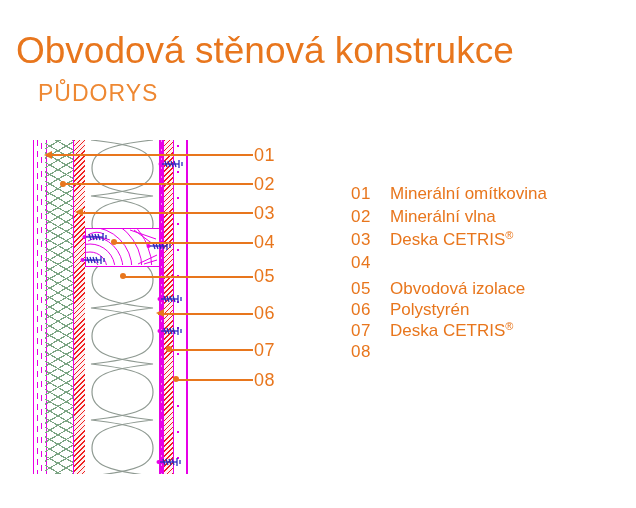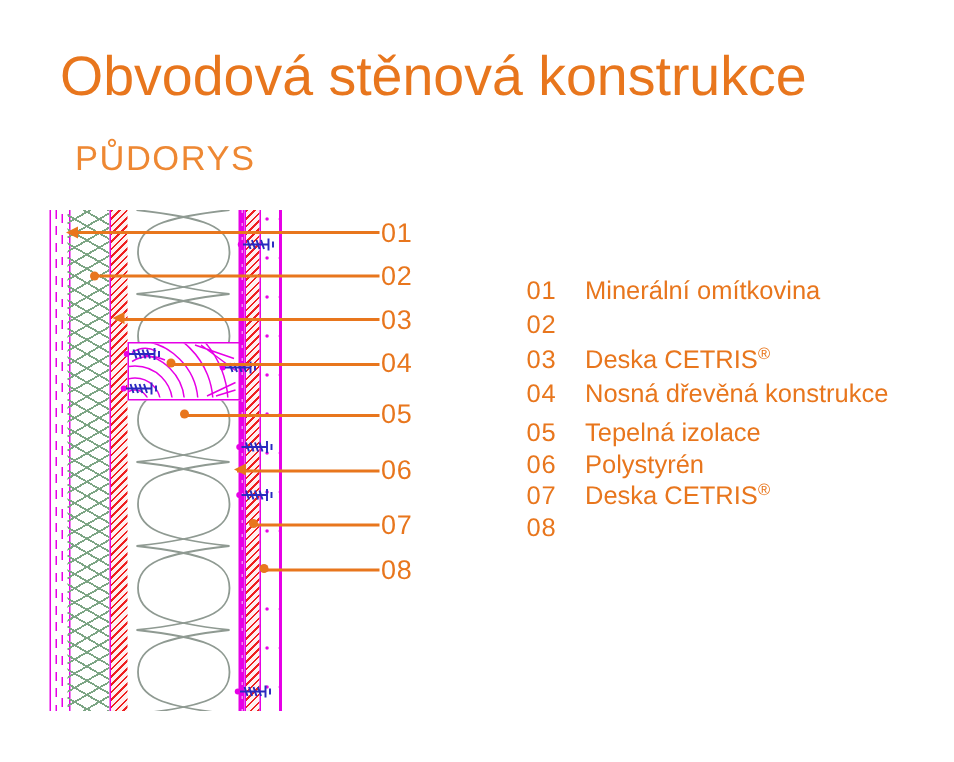--- a/index.html
+++ b/index.html
@@ -3,25 +3,25 @@
 <meta charset="utf-8">
 <style>
   html,body{margin:0;padding:0;}
   body{
     width:636px;height:508px;position:relative;background:#ffffff;
     font-family:"Liberation Sans","DejaVu Sans",sans-serif;
     overflow:hidden;
   }
   
   #title{
-    position:absolute;left:40px;top:30px;margin:0;
+    position:absolute;left:16px;top:30px;margin:0;
     font-size:37px;font-weight:400;color:#E8761D;letter-spacing:0px;white-space:nowrap;
   }
   #subtitle{
-    position:absolute;left:34px;top:76px;margin:16px;
+    position:absolute;left:34px;top:76px;margin:4px;
     font-size:23px;font-weight:400;color:#EE8833;letter-spacing:1px;
   }
   
   #drawing{position:absolute;left:33px;top:140px;width:154px;height:334px;}
   #drawing .layer{position:absolute;top:0;bottom:0;}
   .l-render{
     left:0;width:12px;
     border-left:1.5px solid #E600E6;border-right:1.5px solid #E600E6;
     background-image:
       repeating-linear-gradient(to bottom,#E600E6 0 6px,transparent 6px 11px),
@@ -222,32 +222,32 @@
 <span class="cnum" style="top:340px;">07</span>
 <span class="cnum" style="top:370px;">08</span>
 
 <div id="legend">
   <div class="lrow">
     <span class="lnum">01</span>
     <span class="llabel">Minerální omítkovina</span>
   </div>
   <div class="lrow">
     <span class="lnum">02</span>
+    <span class="llabel">Minerální vlna</span>
   </div>
   <div class="lrow">
     <span class="lnum">03</span>
     <span class="llabel"><span>Deska CETRIS</span><sup class="reg">®</sup></span>
   </div>
   <div class="lrow">
     <span class="lnum">04</span>
-    <span class="llabel">Nosná dřevěná konstrukce</span>
   </div>
   <div class="lrow g2 gap">
     <span class="lnum">05</span>
-    <span class="llabel">Tepelná izolace</span>
+    <span class="llabel">Obvodová izolace</span>
   </div>
   <div class="lrow g2">
     <span class="lnum">06</span>
     <span class="llabel">Polystyrén</span>
   </div>
   <div class="lrow g2">
     <span class="lnum">07</span>
     <span class="llabel"><span>Deska CETRIS</span><sup class="reg">®</sup></span>
   </div>
   <div class="lrow g2">

